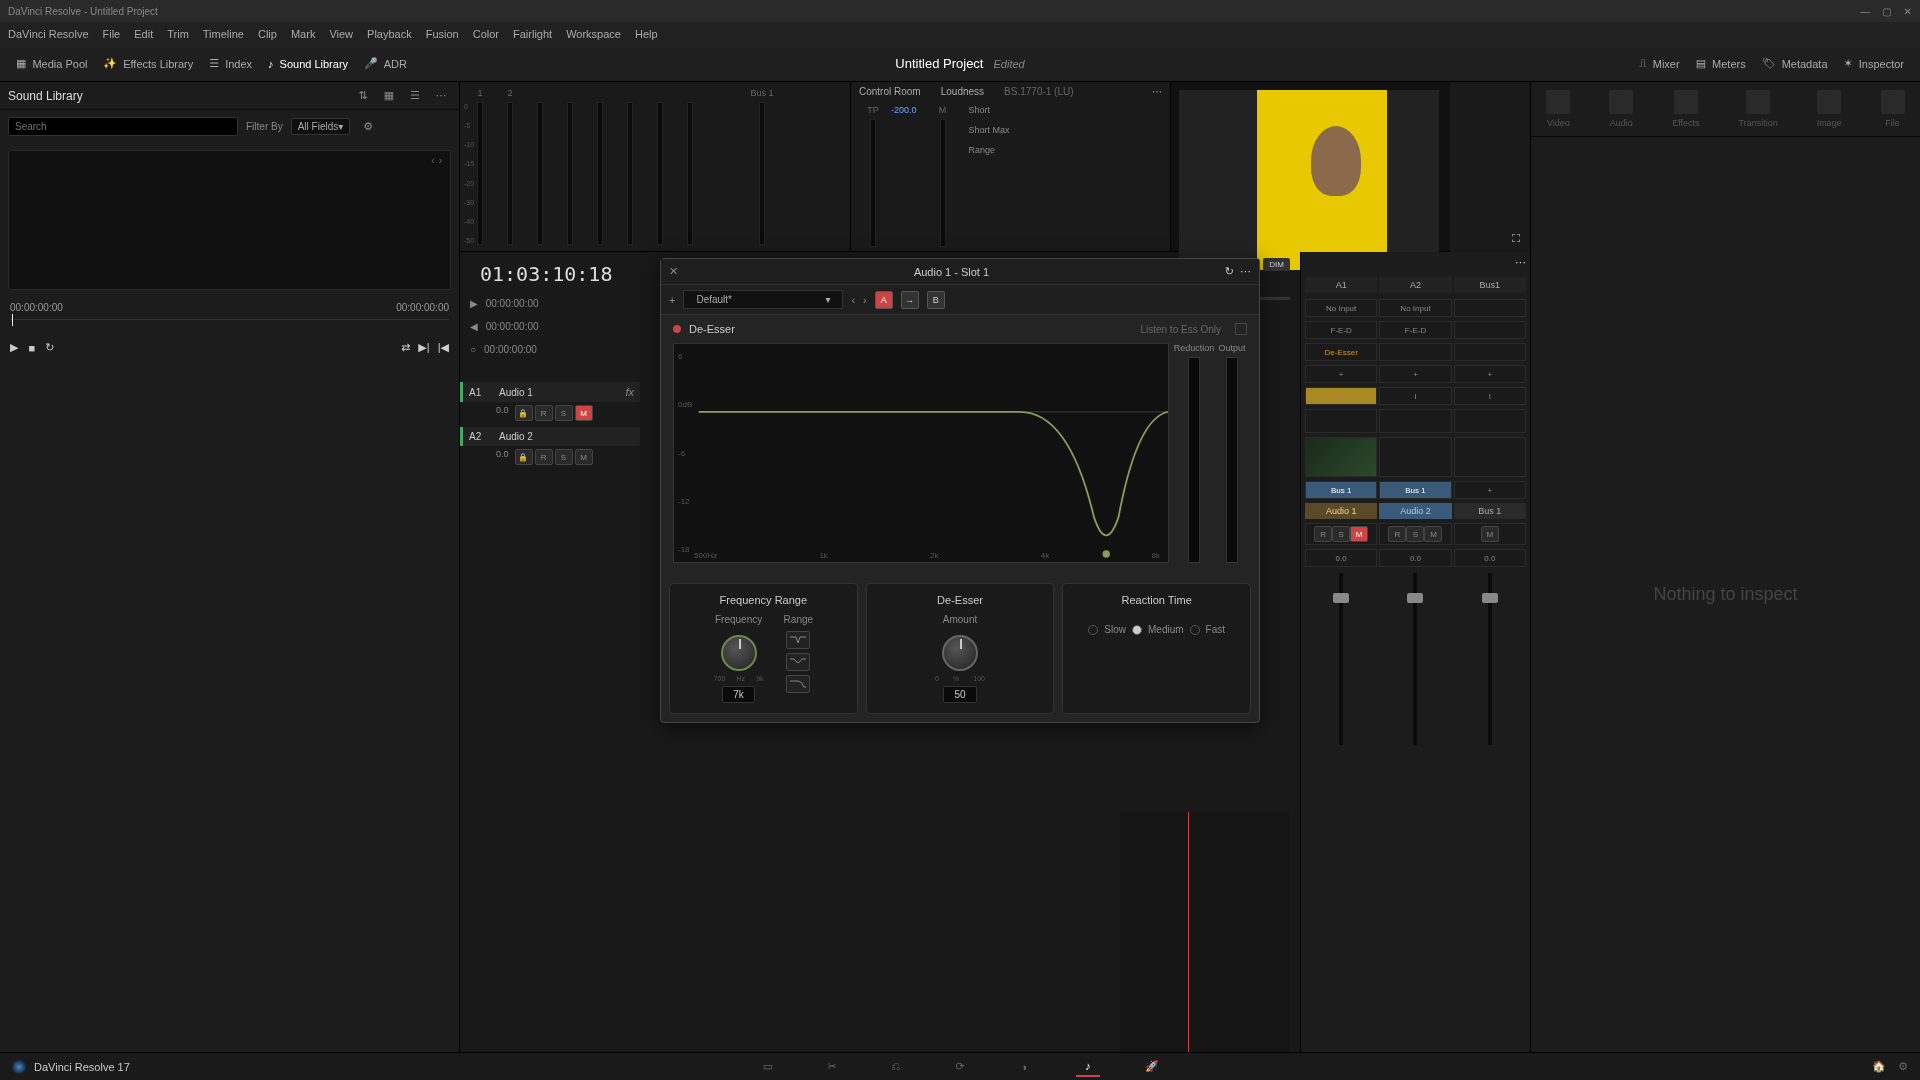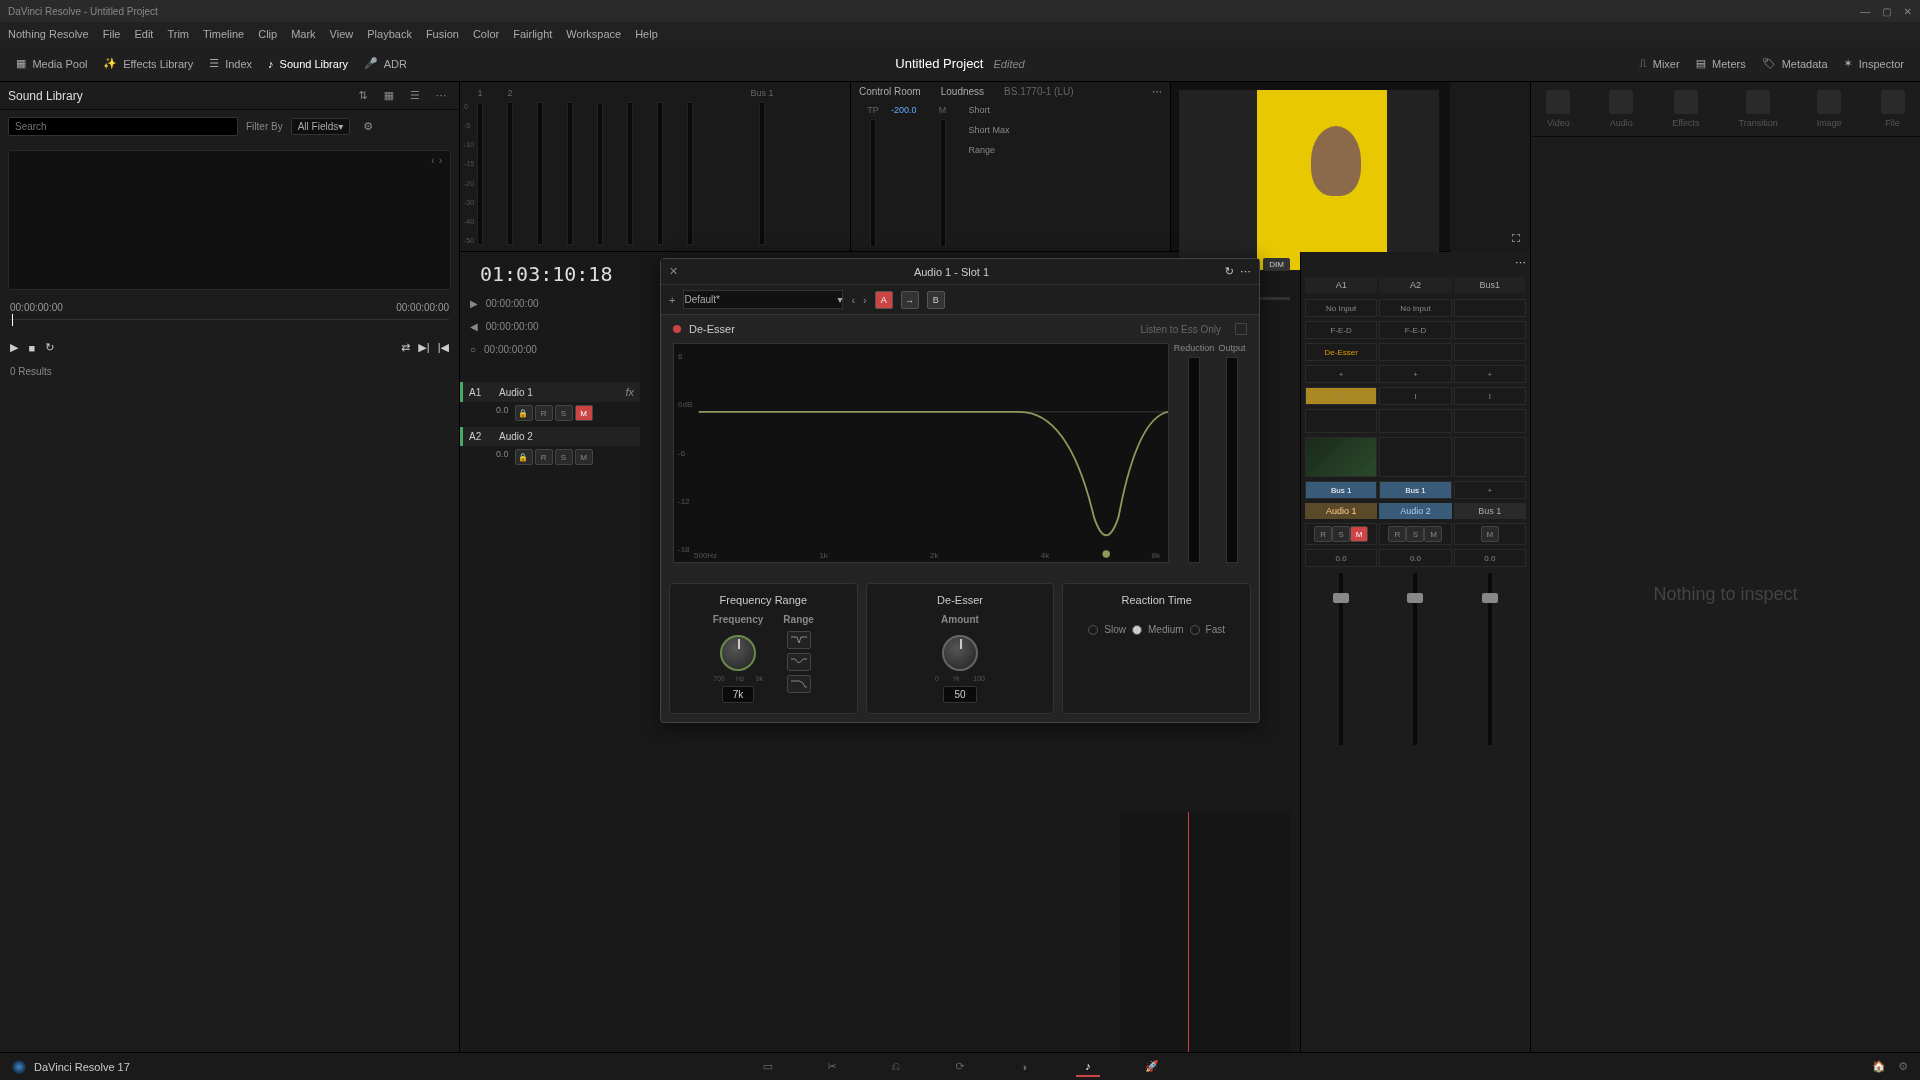--- a/index.html
+++ b/index.html
@@ -78,41 +78,41 @@
 .track-btn { width: 18px; height: 16px; background: #2a2a2a; border: 1px solid #444; font-size: 8px; display: flex; align-items: center; justify-content: center; color: #888; border-radius: 2px; }
 .track-btn.active-m { background: #c44; color: #fff; }
 
 
 .plugin-dialog { position: absolute; left: 660px; top: 258px; width: 600px; background: #242424; border: 1px solid #444; border-radius: 4px; box-shadow: 0 4px 20px rgba(0,0,0,0.6); z-index: 100; }
 .plugin-titlebar { height: 26px; display: flex; align-items: center; padding: 0 8px; background: #1e1e1e; border-bottom: 1px solid #333; }
 .plugin-titlebar .close { color: #888; }
 .plugin-titlebar .title { flex: 1; text-align: center; font-size: 11px; color: #ccc; }
 .plugin-titlebar .actions { display: flex; gap: 6px; }
 .plugin-toolbar { height: 30px; display: flex; align-items: center; padding: 0 8px; gap: 8px; background: #1e1e1e; border-bottom: 1px solid #333; }
-.preset-dd { flex: 0 0 160px; background: #111; border: 1px solid #333; padding: 3px 0; font-size: 10px; color: #aaa; display: flex; align-items: flex-start; }
+.preset-dd { flex: 0 0 160px; background: #111; border: 1px solid #333; padding: 3px 12px; font-size: 10px; color: #aaa; display: flex; align-items: flex-start; }
 .ab-btn { width: 18px; height: 18px; background: #333; border: 1px solid #555; font-size: 9px; display: flex; align-items: center; justify-content: center; border-radius: 2px; }
 .ab-btn.active { background: #c44; color: #fff; }
 .plugin-name-row { padding: 8px 12px; display: flex; align-items: center; gap: 8px; }
 .plugin-name-row .dot { width: 8px; height: 8px; border-radius: 50%; background: #c44; }
 .plugin-name-row .name { font-size: 11px; color: #ccc; }
 .plugin-name-row .listen { margin-left: auto; font-size: 10px; color: #666; }
 .plugin-name-row .listen-chk { width: 12px; height: 12px; border: 1px solid #444; margin-left: 6px; }
 .graph-row { display: flex; padding: 0 12px 12px; gap: 10px; }
 .graph { flex: 1; height: 220px; background: #111; border: 1px solid #333; position: relative; }
 .graph-curve { position: absolute; inset: 0; }
 .graph-labels-y { position: absolute; left: 4px; top: 0; height: 100%; display: flex; flex-direction: column; justify-content: space-between; font-size: 8px; color: #555; padding: 8px 0; }
 .graph-labels-x { position: absolute; bottom: 2px; left: 20px; right: 8px; display: flex; justify-content: space-between; font-size: 8px; color: #555; }
 .meter-pair { display: flex; gap: 8px; }
 .vert-meter { width: 30px; display: flex; flex-direction: column; align-items: center; }
 .vert-meter .label { font-size: 9px; color: #888; margin-bottom: 4px; }
 .vert-meter .track { flex: 1; width: 12px; background: #0a0a0a; border: 1px solid #333; position: relative; }
 .controls-row { display: flex; padding: 8px; gap: 8px; }
 .control-box { flex: 1; background: #1a1a1a; border: 1px solid #333; border-radius: 4px; padding: 10px; display: flex; flex-direction: column; align-items: center; }
 .control-box .title { font-size: 11px; color: #ccc; margin-bottom: 8px; font-weight: 500; }
-.control-box .sublabel { font-size: 10px; color: #888; margin-bottom: 6px; font-weight: bold; }
+.control-box .sublabel { font-size: 10px; color: #888; margin-bottom: 6px; }
 .knob { width: 36px; height: 36px; border-radius: 50%; background: radial-gradient(circle at 40% 35%, #555, #222); border: 2px solid #6a8a4a; position: relative; margin: 4px 0; }
 .knob::after { content: ''; position: absolute; left: 50%; top: 2px; width: 2px; height: 10px; background: #ccc; transform-origin: 50% 16px; }
 .knob-scale { font-size: 7px; color: #555; display: flex; justify-content: space-between; width: 50px; }
 .value-box { background: #0a0a0a; border: 1px solid #333; padding: 2px 10px; font-size: 10px; color: #ccc; border-radius: 2px; margin-top: 4px; }
 .range-btns { display: flex; flex-direction: column; gap: 4px; }
 .range-btn { width: 24px; height: 18px; background: #222; border: 1px solid #444; border-radius: 2px; display: flex; align-items: center; justify-content: center; }
 .radio-group { display: flex; flex-direction: row; gap: 6px; align-items: flex-start; }
 .radio-item { display: flex; align-items: center; gap: 6px; font-size: 10px; color: #888; }
 .radio-dot { width: 10px; height: 10px; border-radius: 50%; border: 1px solid #555; }
 .radio-dot.checked { background: #ccc; }
@@ -158,21 +158,21 @@
 <div class="titlebar">
   <span>DaVinci Resolve - Untitled Project</span>
   <div class="win-controls">
     <span>—</span>
     <span>▢</span>
     <span>✕</span>
   </div>
 </div>
 
 <div class="menubar">
-  <span>Nothing Resolve</span>
+  <span>DaVinci Resolve</span>
   <span>File</span>
   <span>Edit</span>
   <span>Trim</span>
   <span>Timeline</span>
   <span>Clip</span>
   <span>Mark</span>
   <span>View</span>
   <span>Playback</span>
   <span>Fusion</span>
   <span>Color</span>
@@ -261,21 +261,20 @@
     <div class="play-controls">
       <span>▶</span>
       <span>■</span>
       <span>↻</span>
       <div class="right">
         <span>⇄</span>
         <span>▶|</span>
         <span>|◀</span>
       </div>
     </div>
-    <div class="results">0 Results</div>
   </div>
 
   <div class="center-area">
     <div class="meters-strip">
       <div class="meters-left">
         <div class="meter-ch">
             <div class="num">1</div>
             <div class="bar">
               <div class="marks">
                 <span>0</span>

